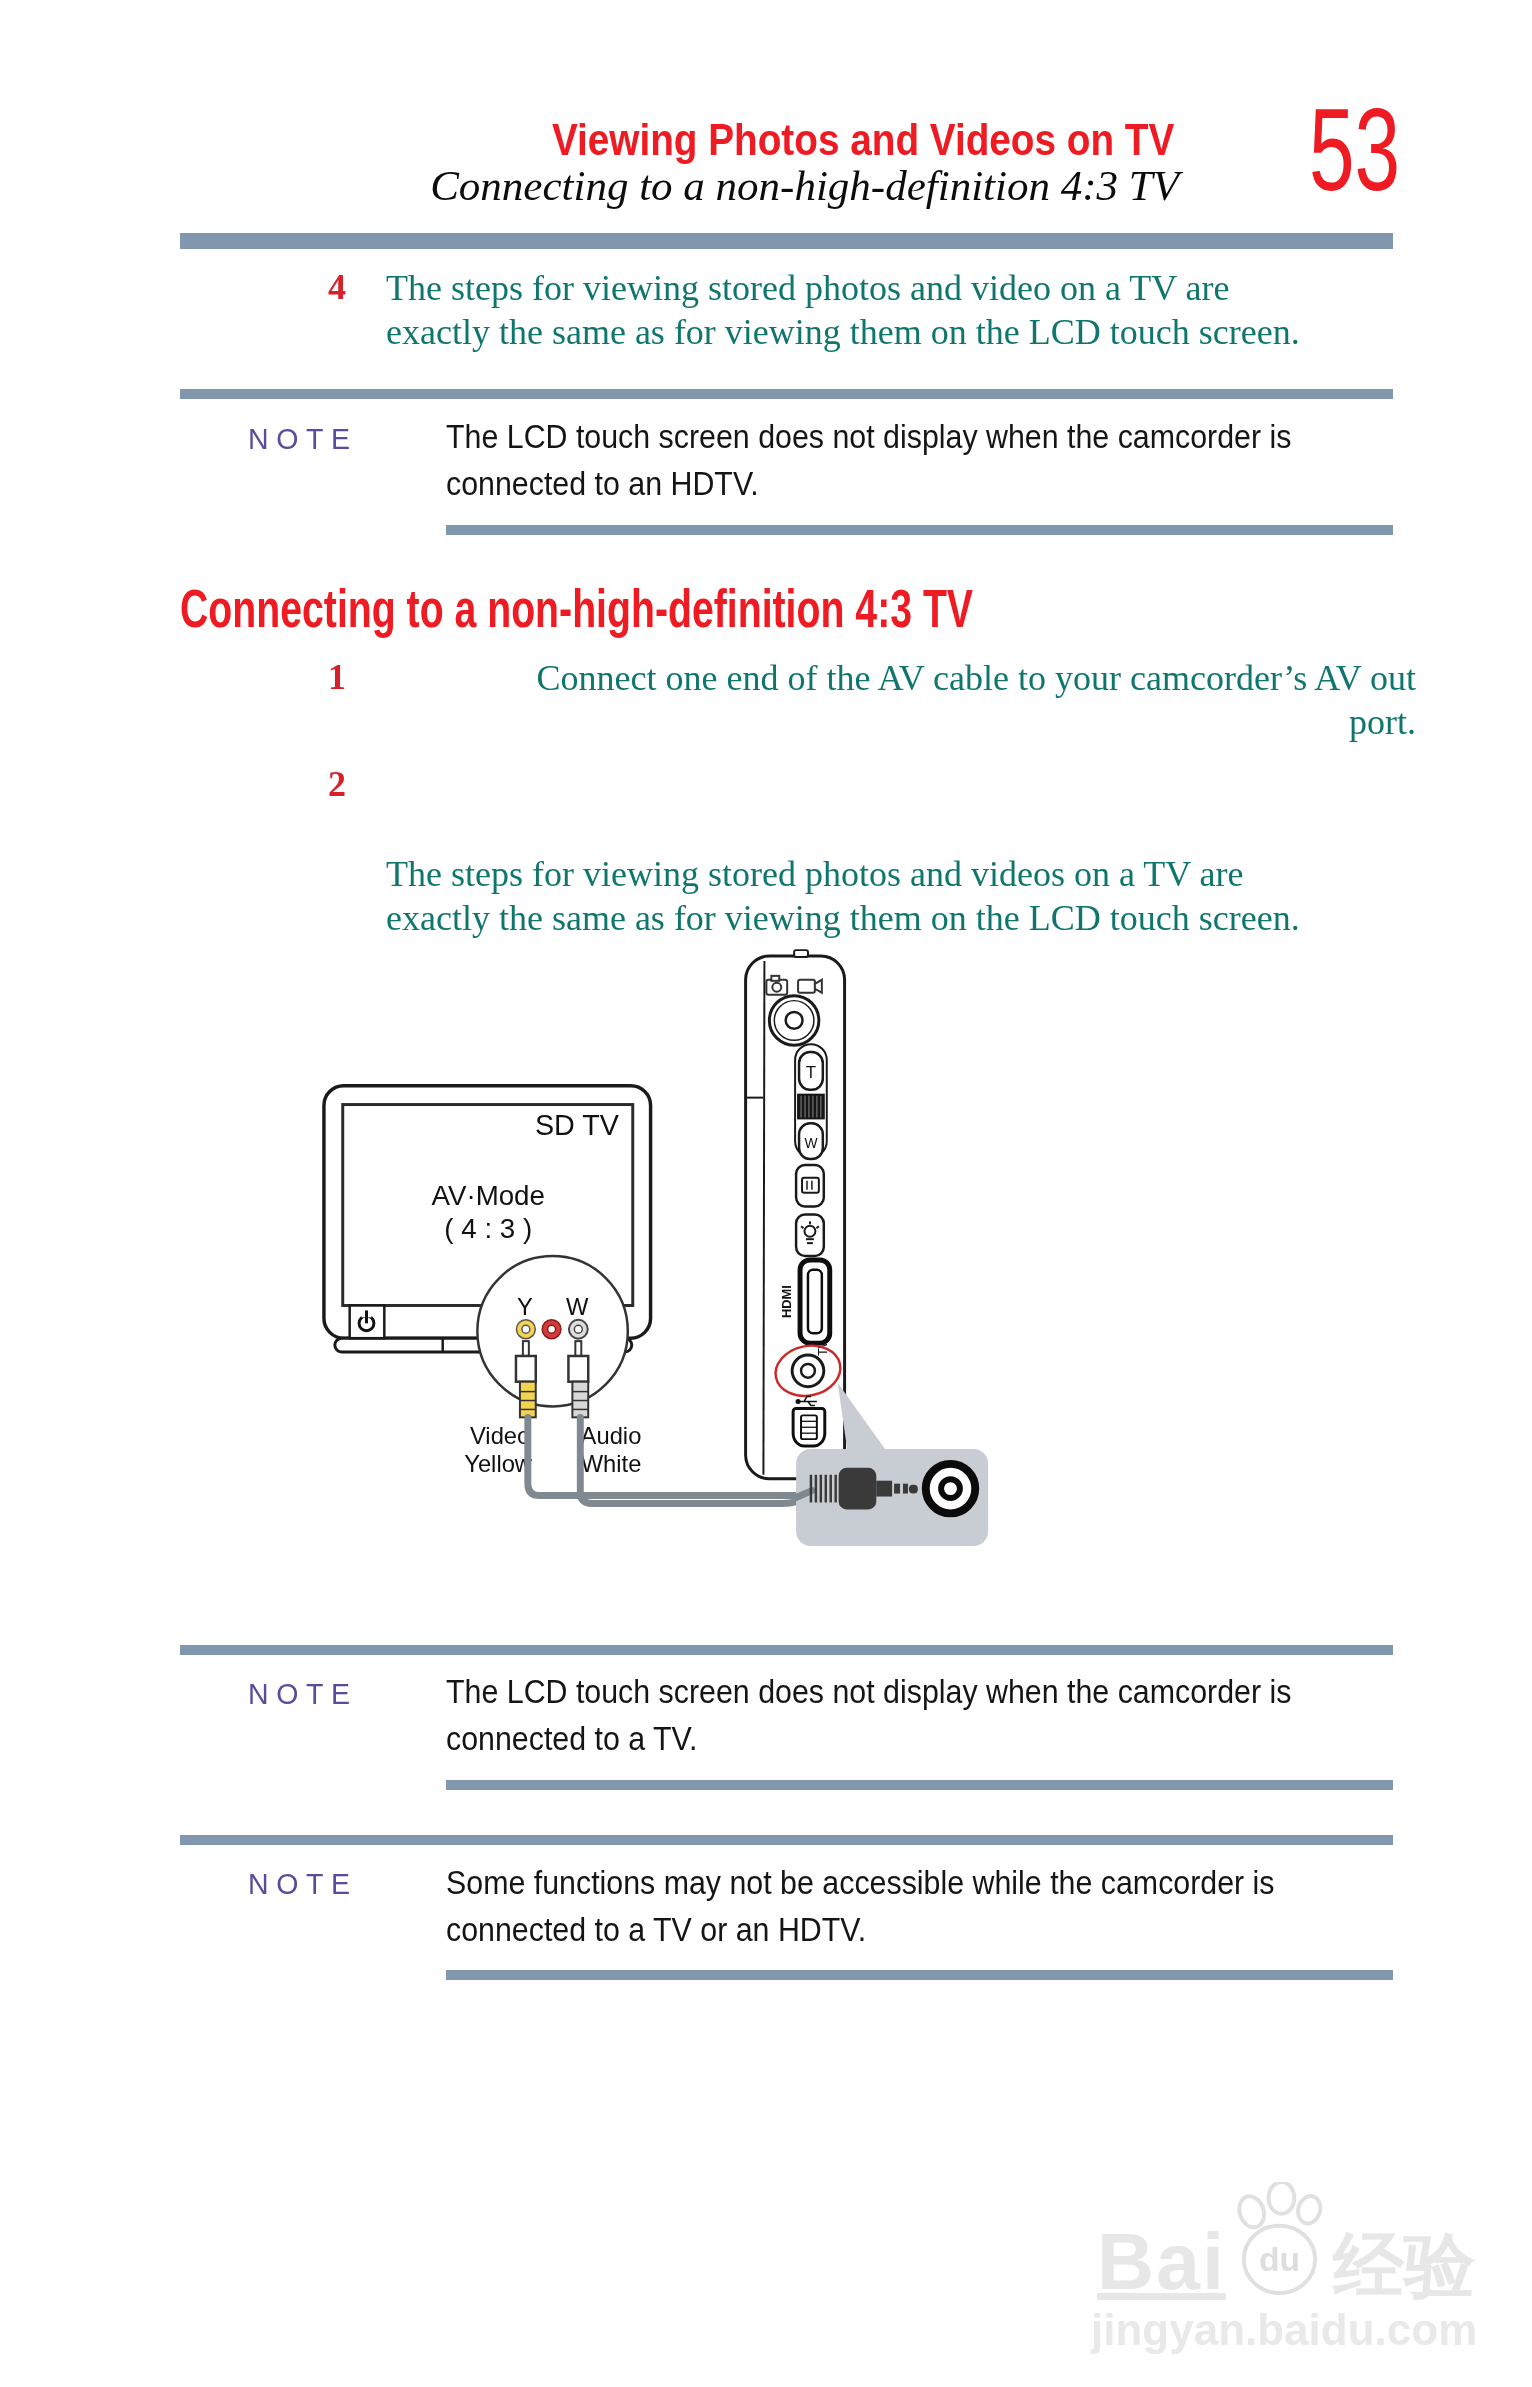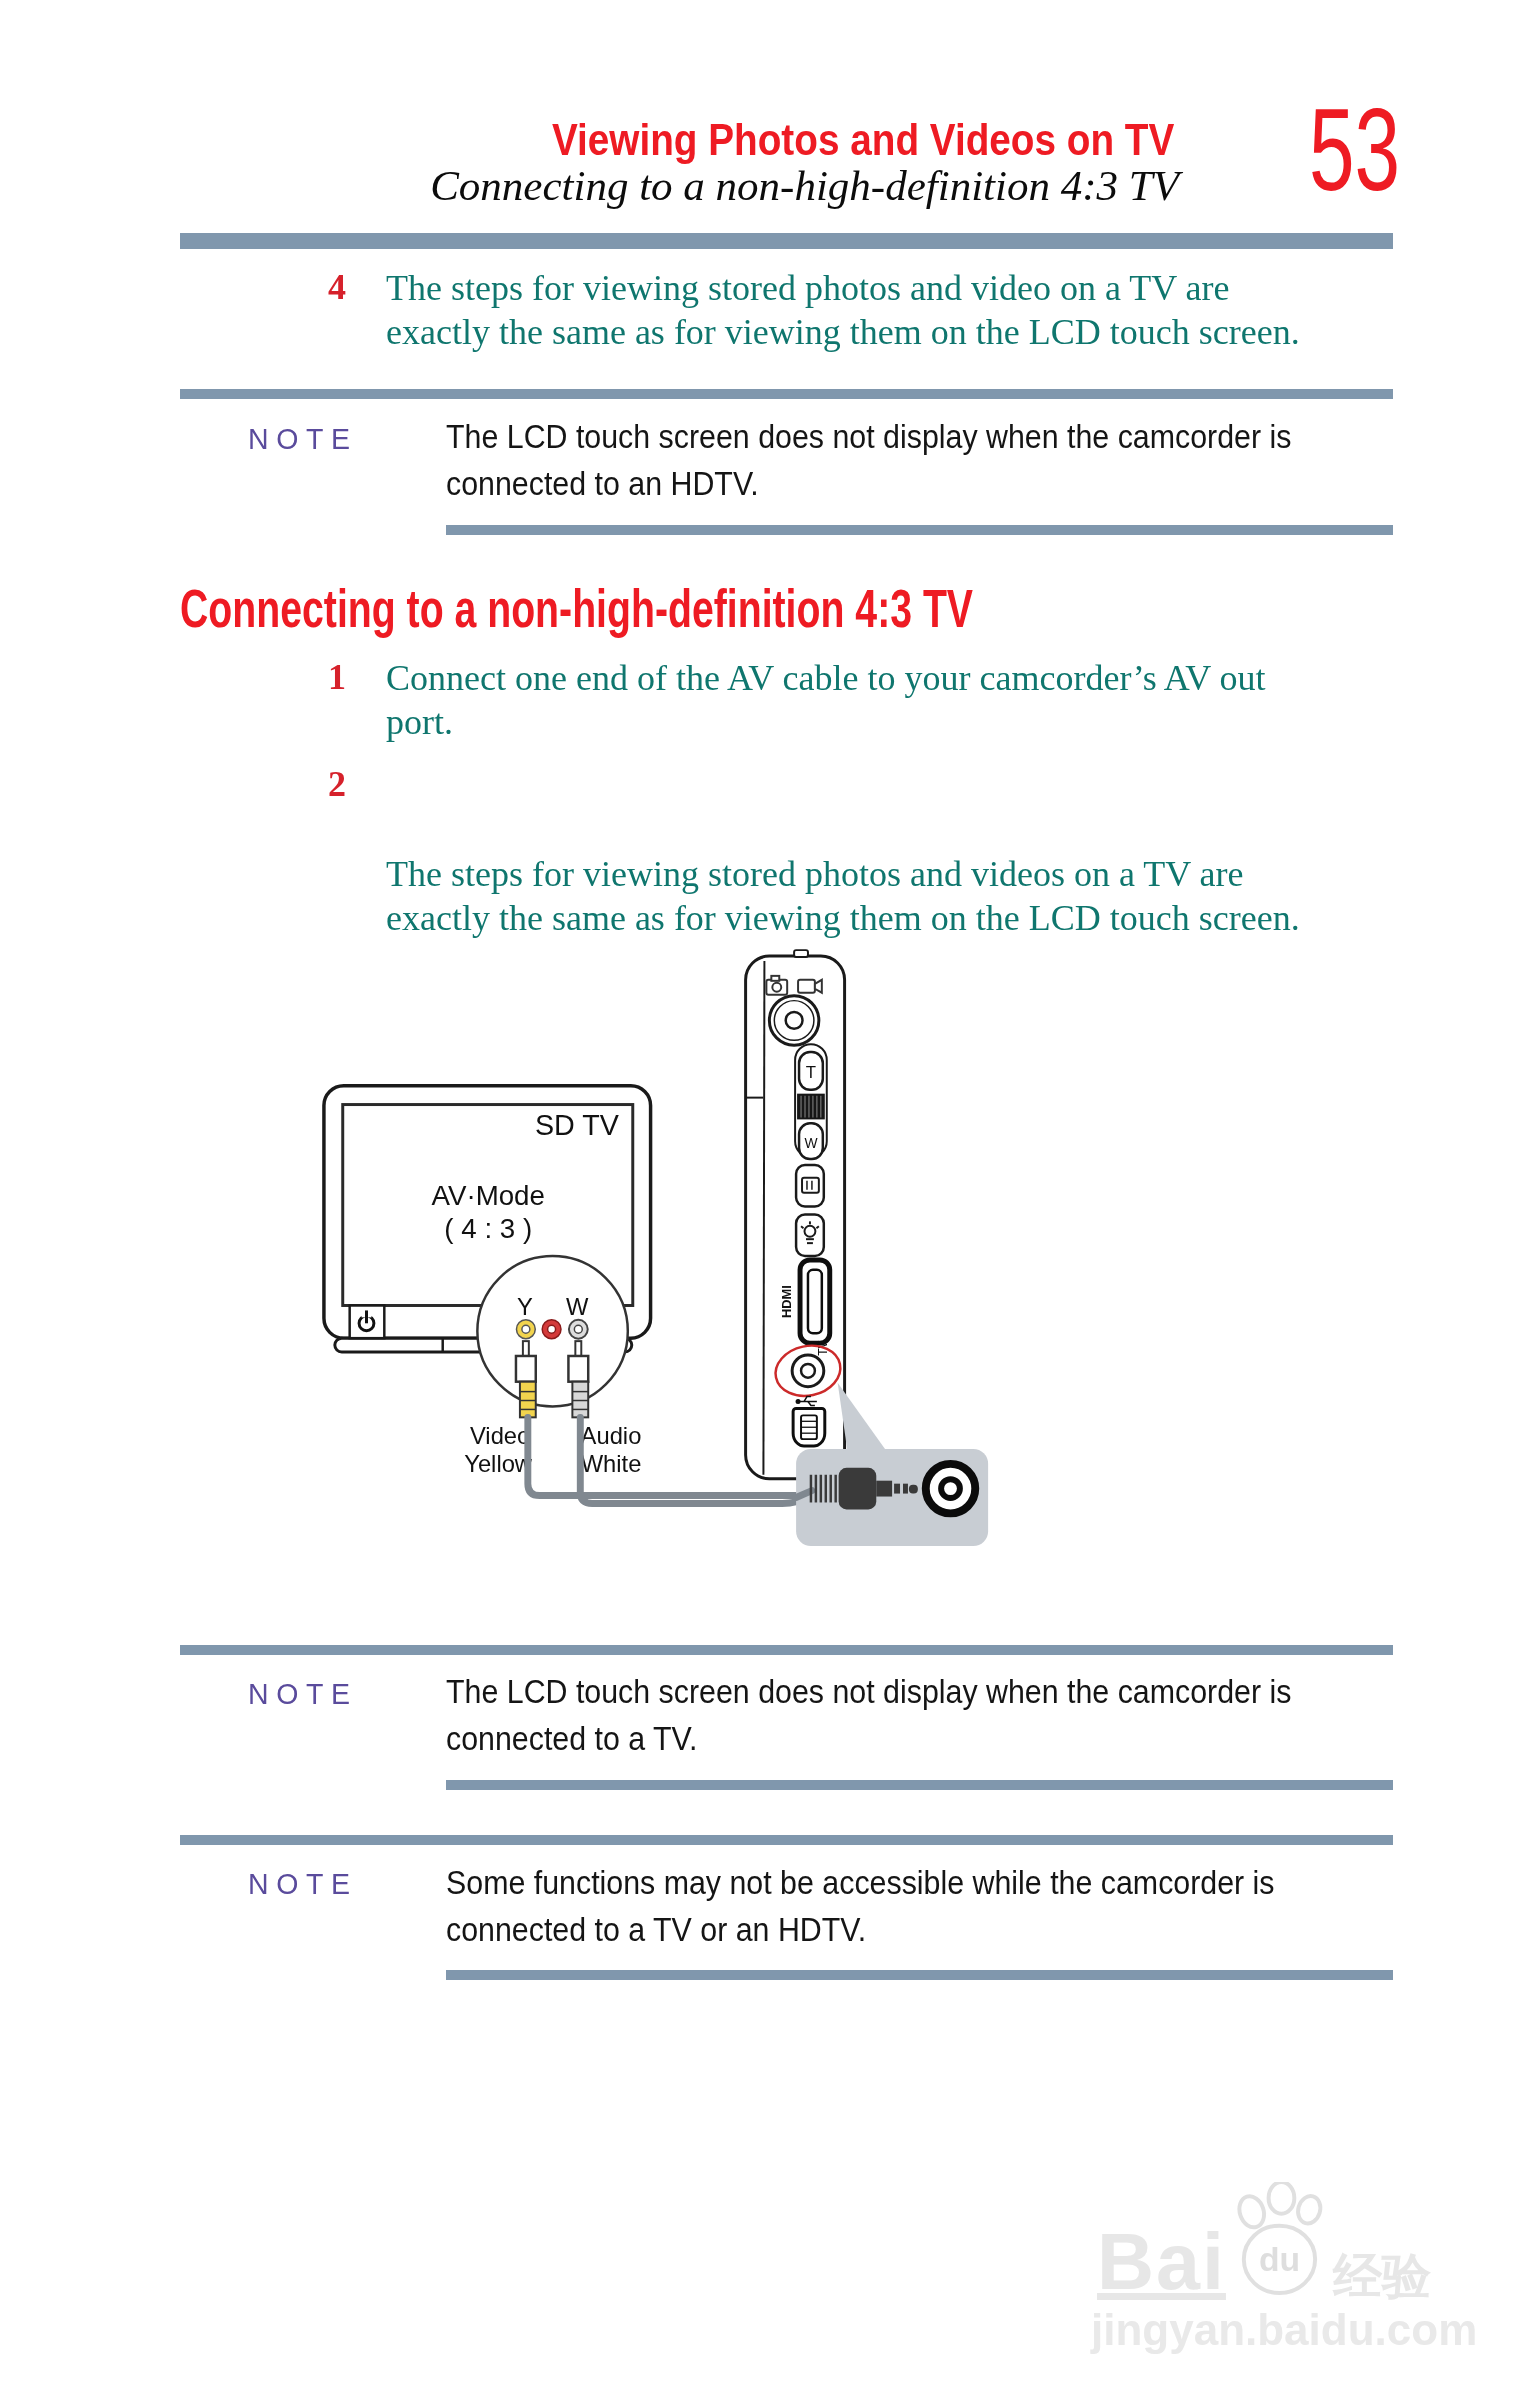--- a/index.html
+++ b/index.html
@@ -57,21 +57,21 @@
   .fig-caption {
     top:1519px; left:315px; width:693px; text-align:center;
     font-family:"Liberation Serif", serif; font-style:italic; font-weight:bold;
     font-size:40px; color:#c9202e; white-space:nowrap;
   }
 
   
   .wm { color:#e7e7e7; }
   .wm-row { top:2154px; left:1097px; display:flex; align-items:flex-end; }
   .wm-bai { font-size:79px; font-weight:bold; line-height:1; letter-spacing:2px;text-decoration:underline; }
-  .wm-cn  { font-size:49px; font-weight:bold; line-height:1; margin-left:6px; }
+  .wm-cn  { font-size:71px; font-weight:bold; line-height:1; margin-left:6px; }
   .wm-url { top:2277px; left:1091px; font-size:44px; font-weight:bold; color:#e9e9e9; }
 </style>
 </head>
 <body>
 
 <div class="page">
 
   <div class="abs hdr-title">Viewing Photos and Videos on TV</div>
   <div class="abs hdr-subtitle">Connecting to a non-high-definition 4:3 TV</div>
   <div class="abs page-number">53</div>
@@ -83,21 +83,21 @@
 
   <div class="abs rule note-rule-top" style="top:361px;"></div>
   <div class="abs note-label" style="top:394px;">NOTE</div>
   <div class="abs note-text" style="top:385px;">The LCD touch screen does not display when the camcorder is
 connected to an HDTV.</div>
   <div class="abs rule note-rule-bot" style="top:497px;"></div>
 
   <div class="abs sec-heading">Connecting to a non-high-definition 4:3 TV</div>
 
   <div class="abs step-num" style="top:628px;left:322px;">1</div>
-  <div class="abs step-text" style="top:628px;left:386px;">Connect one end of the AV cable to your camcorder’s AV out
+  <div class="abs step-text" style="top:628px;left:386px;text-align:right;">Connect one end of the AV cable to your camcorder’s AV out
 port.</div>
 
   <div class="abs step-num" style="top:735px;left:322px;">2</div>
 
   <div class="abs body-par" style="top:824px;left:386px;">The steps for viewing stored photos and videos on a TV are
 exactly the same as for viewing them on the LCD touch screen.</div>
 
   <svg class="abs diagram" viewBox="0 0 690 620" xmlns="http://www.w3.org/2000/svg">
 
     <g>

